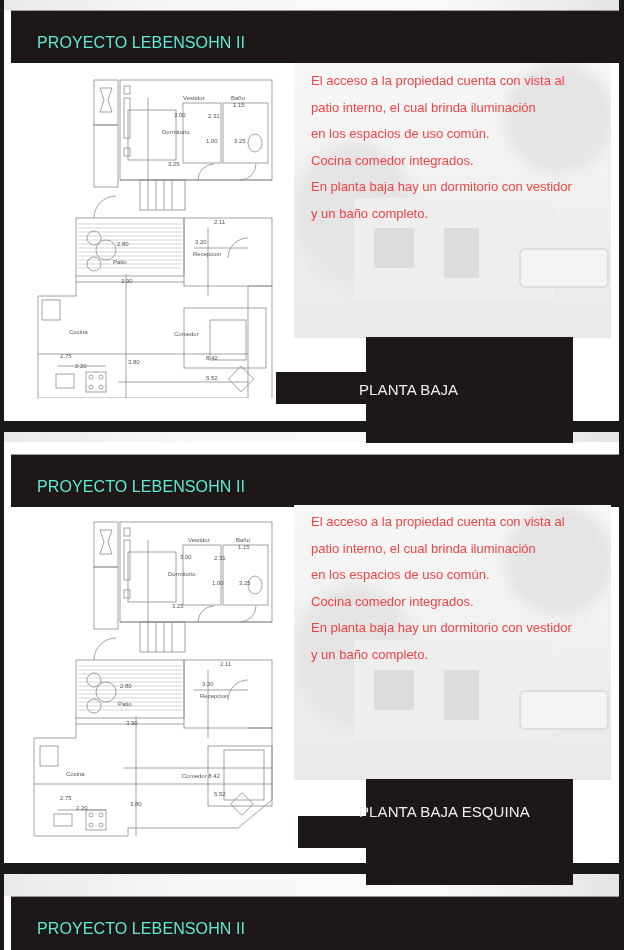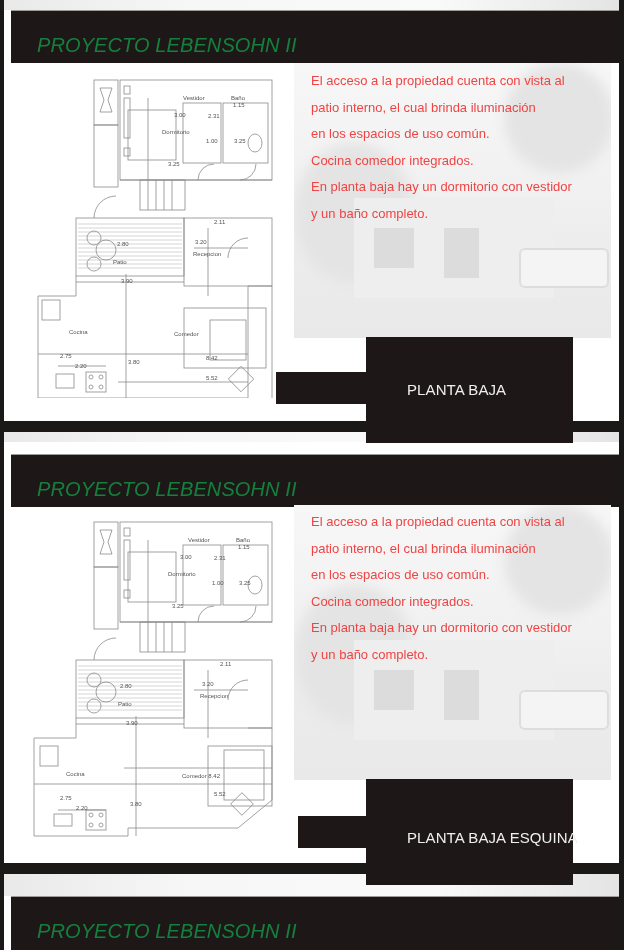--- a/index.html
+++ b/index.html
@@ -19,21 +19,21 @@
     }
     .title-bar {
       position: absolute;
       left: 7px; right: 0;
       top: 10px; height: 53px;
       background: #1d1817;
       border-top: 1px solid #9d9a98;
     }
     .title-bar .title {
       position: absolute; left: 26px; top: 23px;
-      color: #15803d; font-size: 20px; letter-spacing: 0.1px; font-style: italic;
+      color: #5eead4; font-size: 16px; letter-spacing: 0.1px;
     }
 
     .plan { position: absolute; left: 24px; top: 68px; width: 250px; height: 330px; }
     .plan svg { width: 100%; height: 100%; }
     .plan text { font-family: "Liberation Sans", sans-serif; font-size: 6px; fill: #555; }
 
     .photo {
       position: absolute; left: 290px; top: 63px; width: 317px; height: 275px;
       background: linear-gradient(180deg, #f7f7f7 0%, #f1f1f1 45%, #ececec 70%, #e9e9e9 100%);
       overflow: hidden;
@@ -51,21 +51,21 @@
     .label-back {
       position: absolute; left: 362px; top: 337px; width: 207px; height: 103px;
       background: #1d1817;
     }
     .label-front {
       position: absolute; left: 272px; top: 372px; width: 100px; height: 32px;
       background: #1d1817;
     }
     .label-text {
       position: absolute; left: 355px; top: 381px;
-      color: #efefef; font-size: 15px; letter-spacing: 0.1px; white-space: nowrap; margin-left: 48px;
+      color: #efefef; font-size: 15px; letter-spacing: 0.1px; white-space: nowrap;
     }
   </style>
 </head>
 <body>
 
 <div class="page" style="top:0; height:421px;">
   <div class="ghost"></div>
   <div class="title-bar">
     <span class="title">PROYECTO LEBENSOHN II</span>
   </div>
@@ -291,21 +291,21 @@
     <div>El acceso a la propiedad cuenta con vista al</div>
     <div>patio interno, el cual brinda iluminación</div>
     <div>en los espacios de uso común.</div>
     <div>Cocina comedor integrados.</div>
     <div>En planta baja hay un dormitorio con vestidor</div>
     <div>y un baño completo.</div>
   </div>
 
   <div class="label-back" style="top:347px; height:84px;"></div>
   <div class="label-front" style="left:294px; top:384px; width:80px;"></div>
-  <span class="label-text" style="top:397px;">PLANTA BAJA ESQUINA</span>
+  <span class="label-text" style="top:371px;">PLANTA BAJA ESQUINA</span>
 </div>
 
 <div class="page" style="top:874px; height:76px;">
   <div class="ghost" style="height:22px;"></div>
   <div class="title-bar" style="top:22px; height:60px;">
     <span class="title">PROYECTO LEBENSOHN II</span>
   </div>
 </div>
 
 <div style="position:absolute; left:366px; top:421px; width:207px; height:22px; background:#1d1817;"></div>

